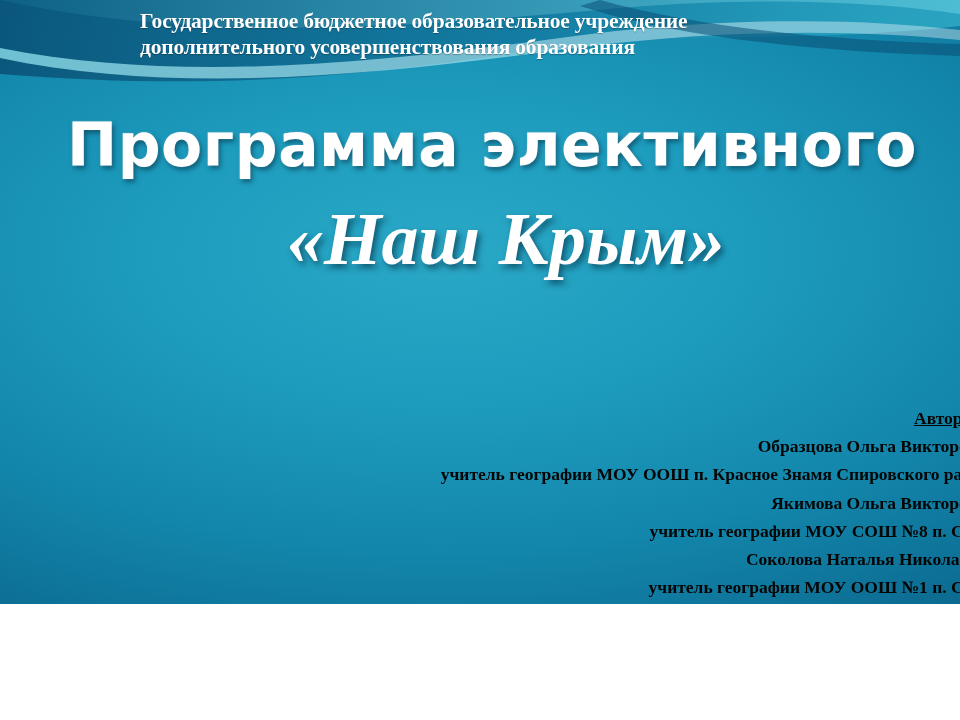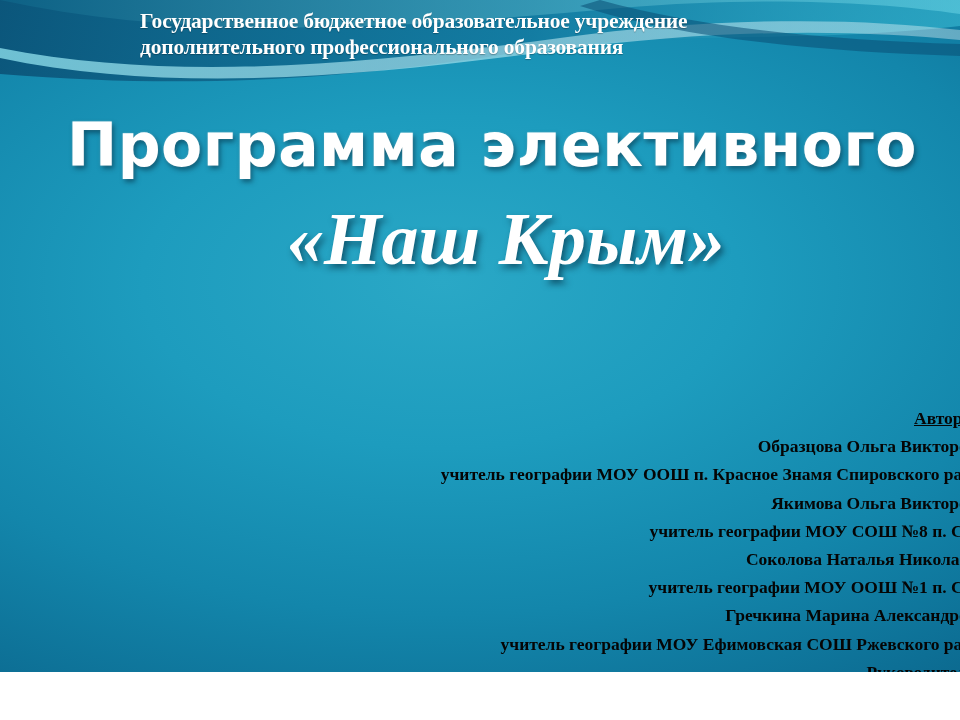--- a/index.html
+++ b/index.html
@@ -9,21 +9,21 @@
   body {
     width: 960px;
     height: 720px;
     overflow: hidden;
     font-family: "Liberation Serif", serif;
   }
 
   .slide {
     position: relative;
     width: 960px;
-    height: 672px;
+    height: 604px;
     overflow: hidden;
     background: radial-gradient(ellipse 120% 95% at 46% 42%,
                 #2aa8c6 0%,
                 #1d9cbe 26%,
                 #1386ab 52%,
                 #0d6f95 72%,
                 #0a5b80 88%,
                 #07496c 100%);
   }
 
@@ -132,21 +132,21 @@
       </linearGradient>
     </defs>
     <path d="M0,0 L960,0 L960,26 C800,44 660,30 520,52 C380,74 220,92 0,74 Z" fill="url(#rb1)"></path>
     <path d="M0,0 C200,44 420,26 620,8 C760,-4 880,2 960,14 L960,0 Z" fill="url(#rb2)"></path>
     <path d="M0,58 C180,96 380,74 560,50 C720,28 860,30 960,40 L960,30 C860,18 720,16 560,38 C380,62 180,84 0,48 Z" fill="url(#rb3)"></path>
     <path d="M600,0 C700,28 830,40 960,44 L960,56 C820,52 680,38 580,6 Z" fill="#0a4f74" opacity="0.55"></path>
   </svg>
 
   <div class="headings">
     <div>Государственное бюджетное образовательное учреждение</div>
-    <div>дополнительного профессионального образования</div>
+    <div>дополнительного усовершенствования образования</div>
   </div>
 
   <div class="title-block">
     <div class="title-main">Программа элективного</div>
     <div class="title-quoted">«Наш Крым»</div>
   </div>
 
   <div class="authors-block">
     <div class="line u shift-1">Авторы:</div>
     <div class="line shift-2">Образцова Ольга Викторовна,</div>

